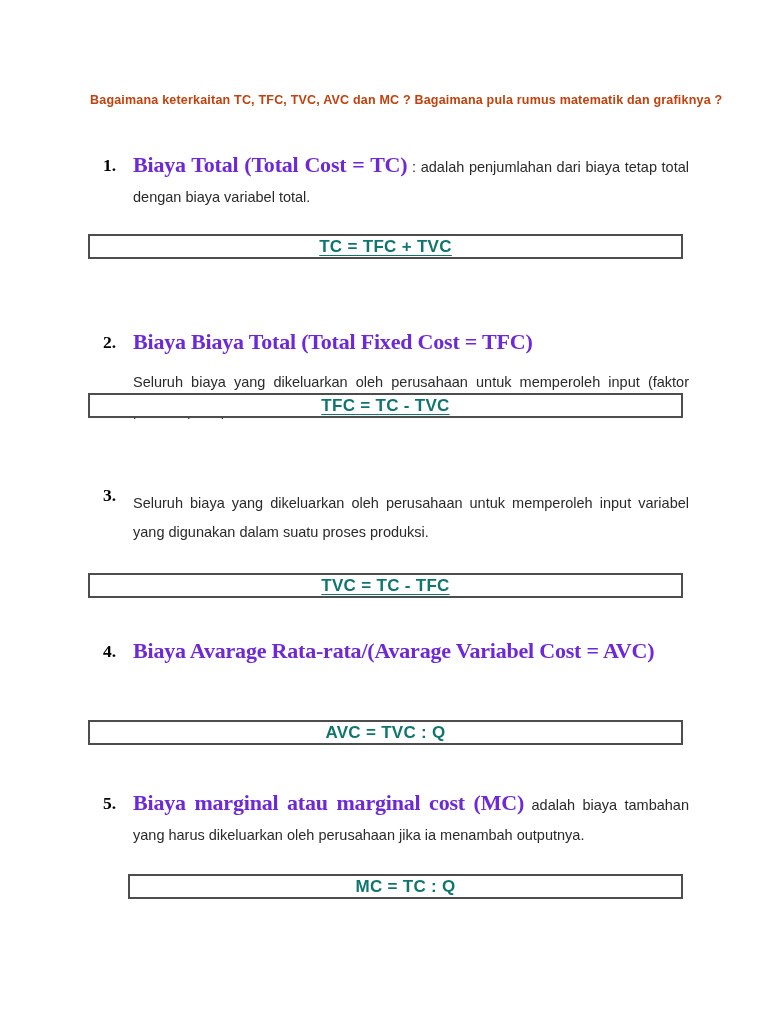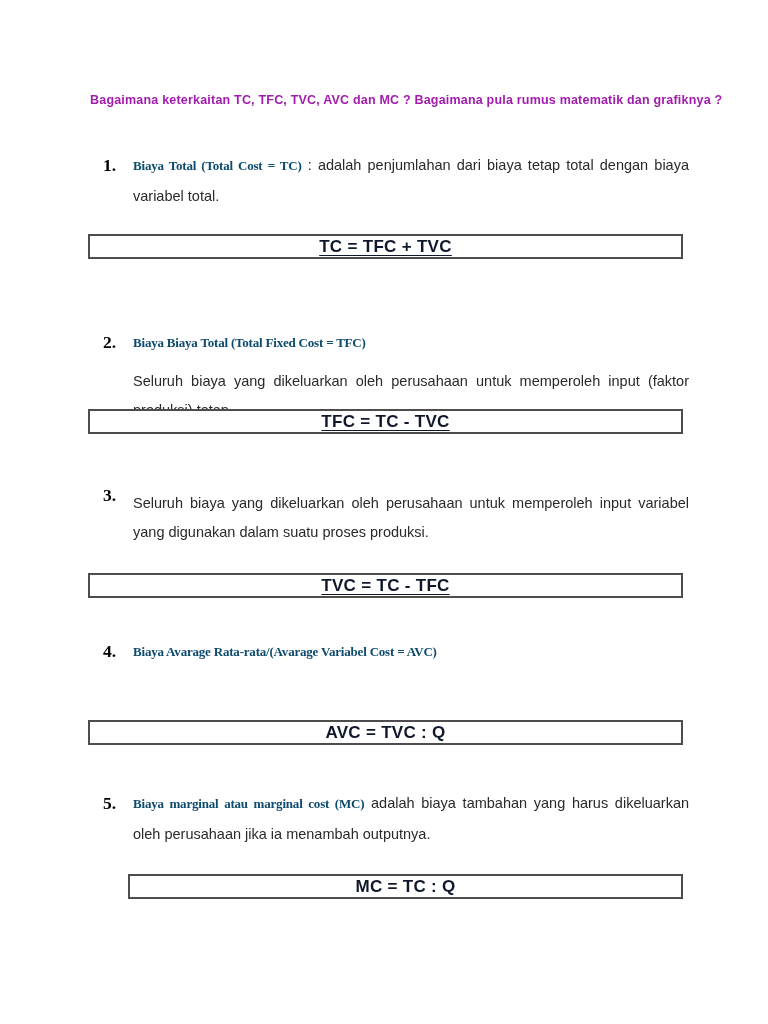--- a/index.html
+++ b/index.html
@@ -6,53 +6,53 @@
   .page{
     position:relative;
     width:768px;height:1024px;
     background:#ffffff;
     overflow:hidden;
     font-family:"Liberation Sans",sans-serif;
   }
   .question{
     position:absolute;left:90px;top:93px;
     font-family:"Liberation Sans",sans-serif;
-    font-weight:bold;font-size:12.5px;color:#a21caf;
+    font-weight:bold;font-size:12.5px;color:#c2410c;
     letter-spacing:0.2px;white-space:nowrap;
   }
   .item{
     position:absolute;left:133px;width:556px;
     text-align:justify;line-height:30px;color:#222;
   }
   .num{
     position:absolute;left:-30px;top:0;
     font-family:"Liberation Serif",serif;
     font-weight:bold;font-size:17.5px;color:#000;
   }
   .h{
     font-family:"Liberation Serif",serif;
-    font-weight:bold;font-size:13px;color:#0c4a6e;
+    font-weight:bold;font-size:22px;color:#6d28d9;
     letter-spacing:-0.2px;
   }
   .desc{
     font-family:"Liberation Sans",sans-serif;
     font-size:14.5px;color:#2a2a2a;
   }
   .para{
     margin-top:9px;line-height:28.5px;text-align:justify;
   }
   .fbox{
     position:absolute;left:88px;width:591px;height:21px;
     border:2px solid #4d4d4d;background:#fff;
     display:flex;align-items:center;justify-content:center;
   }
   .fbox.indent{left:128px;width:551px;}
   .fx{
     font-family:"Liberation Sans",sans-serif;
-    font-weight:bold;font-size:17px;color:#0f172a;
+    font-weight:bold;font-size:17px;color:#0f766e;
     letter-spacing:0.3px;line-height:1;
   }
   .u{text-decoration:underline;text-underline-offset:3px;}
 </style>
 </head>
 <body>
 
 <div class="page">
 
   <div class="question">Bagaimana keterkaitan TC, TFC, TVC, AVC dan MC ? Bagaimana pula rumus matematik dan grafiknya ?</div>
@@ -61,21 +61,21 @@
     <span class="num">1.</span><span class="h">Biaya Total (Total Cost = TC)</span><span class="desc"> : </span><span class="desc">adalah penjumlahan dari biaya tetap total dengan biaya variabel total.</span>
   </div>
   <div class="fbox" style="top:234px">
     <span class="fx u">TC = TFC + TVC</span>
   </div>
 
   <div class="item" style="top:327px">
     <span class="num">2.</span><span class="h">Biaya Biaya Total (Total Fixed Cost = TFC)</span>
     <div class="desc para">Seluruh biaya yang dikeluarkan oleh perusahaan untuk memperoleh input (faktor produksi) tetap.</div>
   </div>
-  <div class="fbox" style="top:409px">
+  <div class="fbox" style="top:393px">
     <span class="fx u">TFC = TC - TVC</span>
   </div>
 
   <div class="item" style="top:480px">
     <span class="num">3.</span>
     <div class="desc para">Seluruh biaya yang dikeluarkan oleh perusahaan untuk memperoleh input variabel yang digunakan dalam suatu proses produksi.</div>
   </div>
   <div class="fbox" style="top:573px">
     <span class="fx u">TVC = TC - TFC</span>
   </div>

